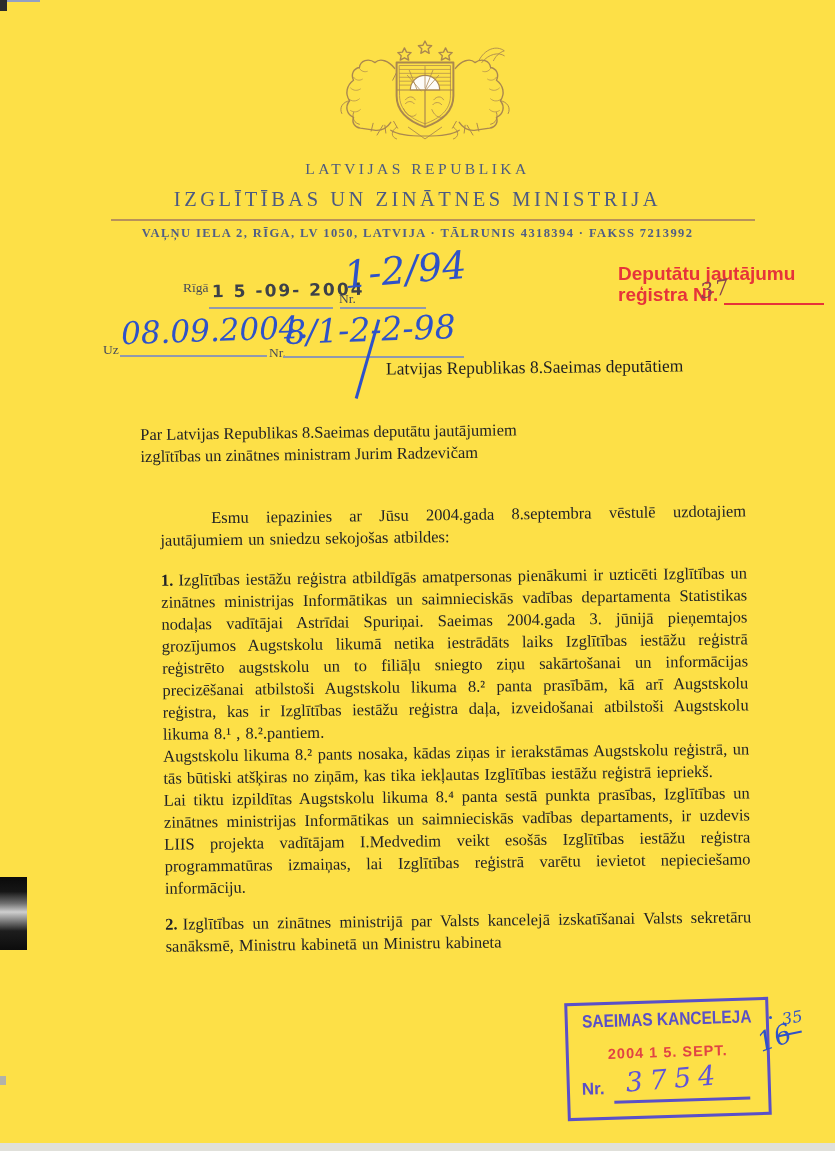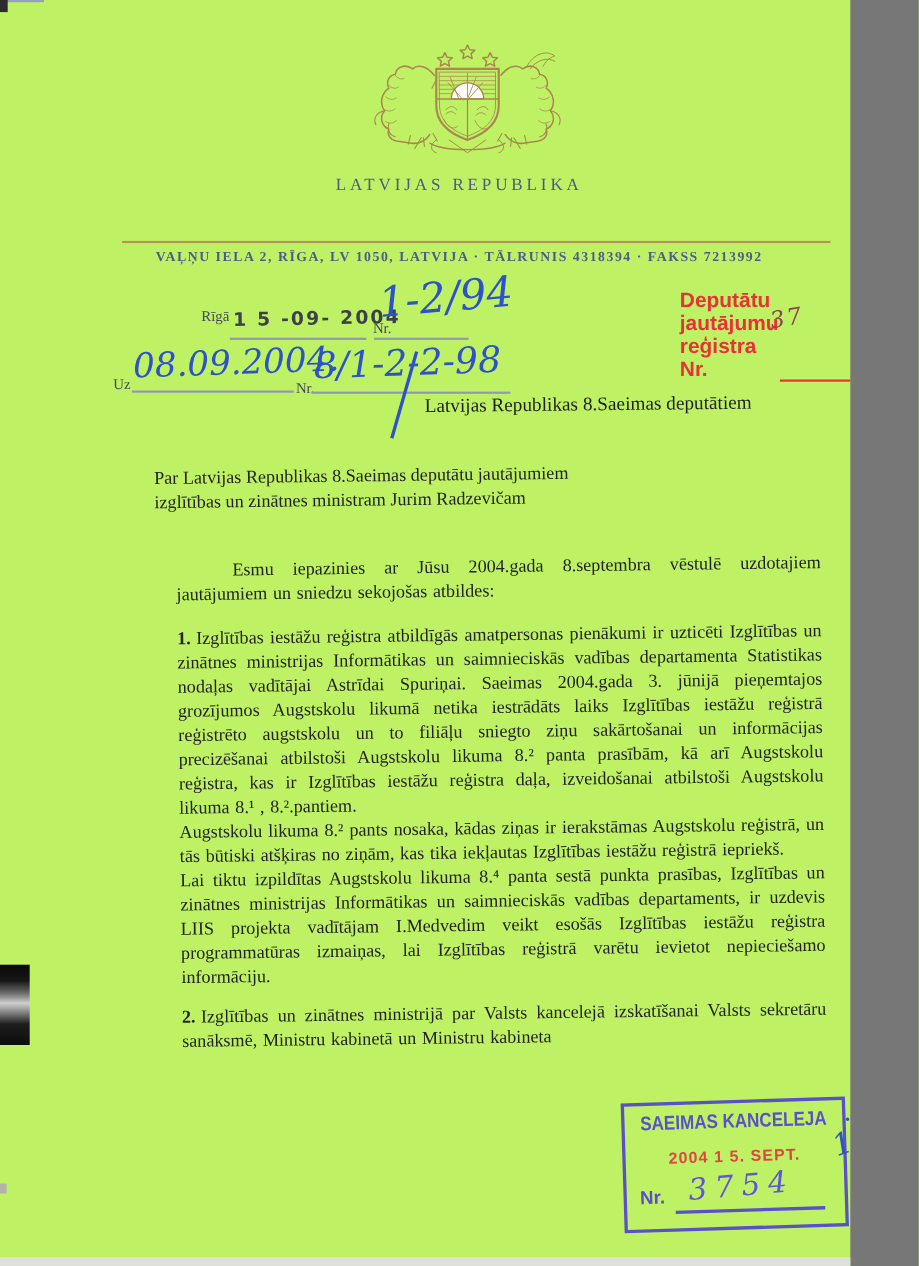--- a/index.html
+++ b/index.html
@@ -1,16 +1,16 @@
 <!DOCTYPE html>
 <html><head>
 <meta charset="utf-8">
 <style>
   html,body{margin:0;padding:0;background:#777;}
-  .page{position:relative;width:773px;height:1151px;background:#bef264;overflow:hidden;
+  .page{position:relative;width:835px;height:1151px;background:#fde047;overflow:hidden;
         font-family:"Liberation Serif",serif;}
   .abs{position:absolute;}
 
   
   .edge-left{left:0;top:0;width:9px;height:1151px;
     background:linear-gradient(90deg,#b4b4ac,#d2d2cb 55%,#ececе6 90%,#f6f6f1);}
   .edge-bottom{left:0;top:1143px;width:835px;height:8px;background:#e0e0da;}
   .top-line{left:0;top:0;width:40px;height:2px;background:#93a0c4;}
   .corner-mark{left:0;top:0;width:7px;height:11px;background:#2c2c2c;}
   .scan-blob{left:0;top:877px;width:27px;height:73px;
@@ -120,20 +120,21 @@
         <path d="M168 75c2 6-1 11-6 12m-14-1l2 8m-14-6l-1 8m-8-12l-4 7" stroke-width="1"></path>
         <path d="M172 63c7 1 11 7 8 13" stroke-width="1"></path>
         <path d="M60 93c12 8 58 8 70 0" stroke-width="1.2"></path>
         <path d="M66 90c-6 4-6 10 0 12m58-12c6 4 6 10 0 12" stroke-width=".9"></path>
         <path d="M78 90l17 12 17-12" stroke-width=".9"></path>
         <path d="M52 88l-6 10m92-10l6 10" stroke-width="1"></path>
       </g>
     </svg>
   </div>
   <div class="abs center-text country">LATVIJAS REPUBLIKA</div>
+  <div class="abs center-text ministry">IZGLĪTĪBAS UN ZINĀTNES MINISTRIJA</div>
   <div class="abs gold-rule"></div>
   <div class="abs center-text address">VAĻŅU IELA 2, RĪGA, LV 1050, LATVIJA · TĀLRUNIS 4318394 · FAKSS 7213992</div>
 
   <div class="abs lbl lbl-riga">Rīgā</div>
   <div class="abs date-stamp">1 5 -09- 2004</div>
   <div class="abs ul ul1"></div>
   <div class="abs lbl lbl-nr1">Nr.</div>
   <div class="abs hand hand-nr1">1-2/94</div>
   <div class="abs ul ul2"></div>
   <div class="abs lbl lbl-uz">Uz</div>

